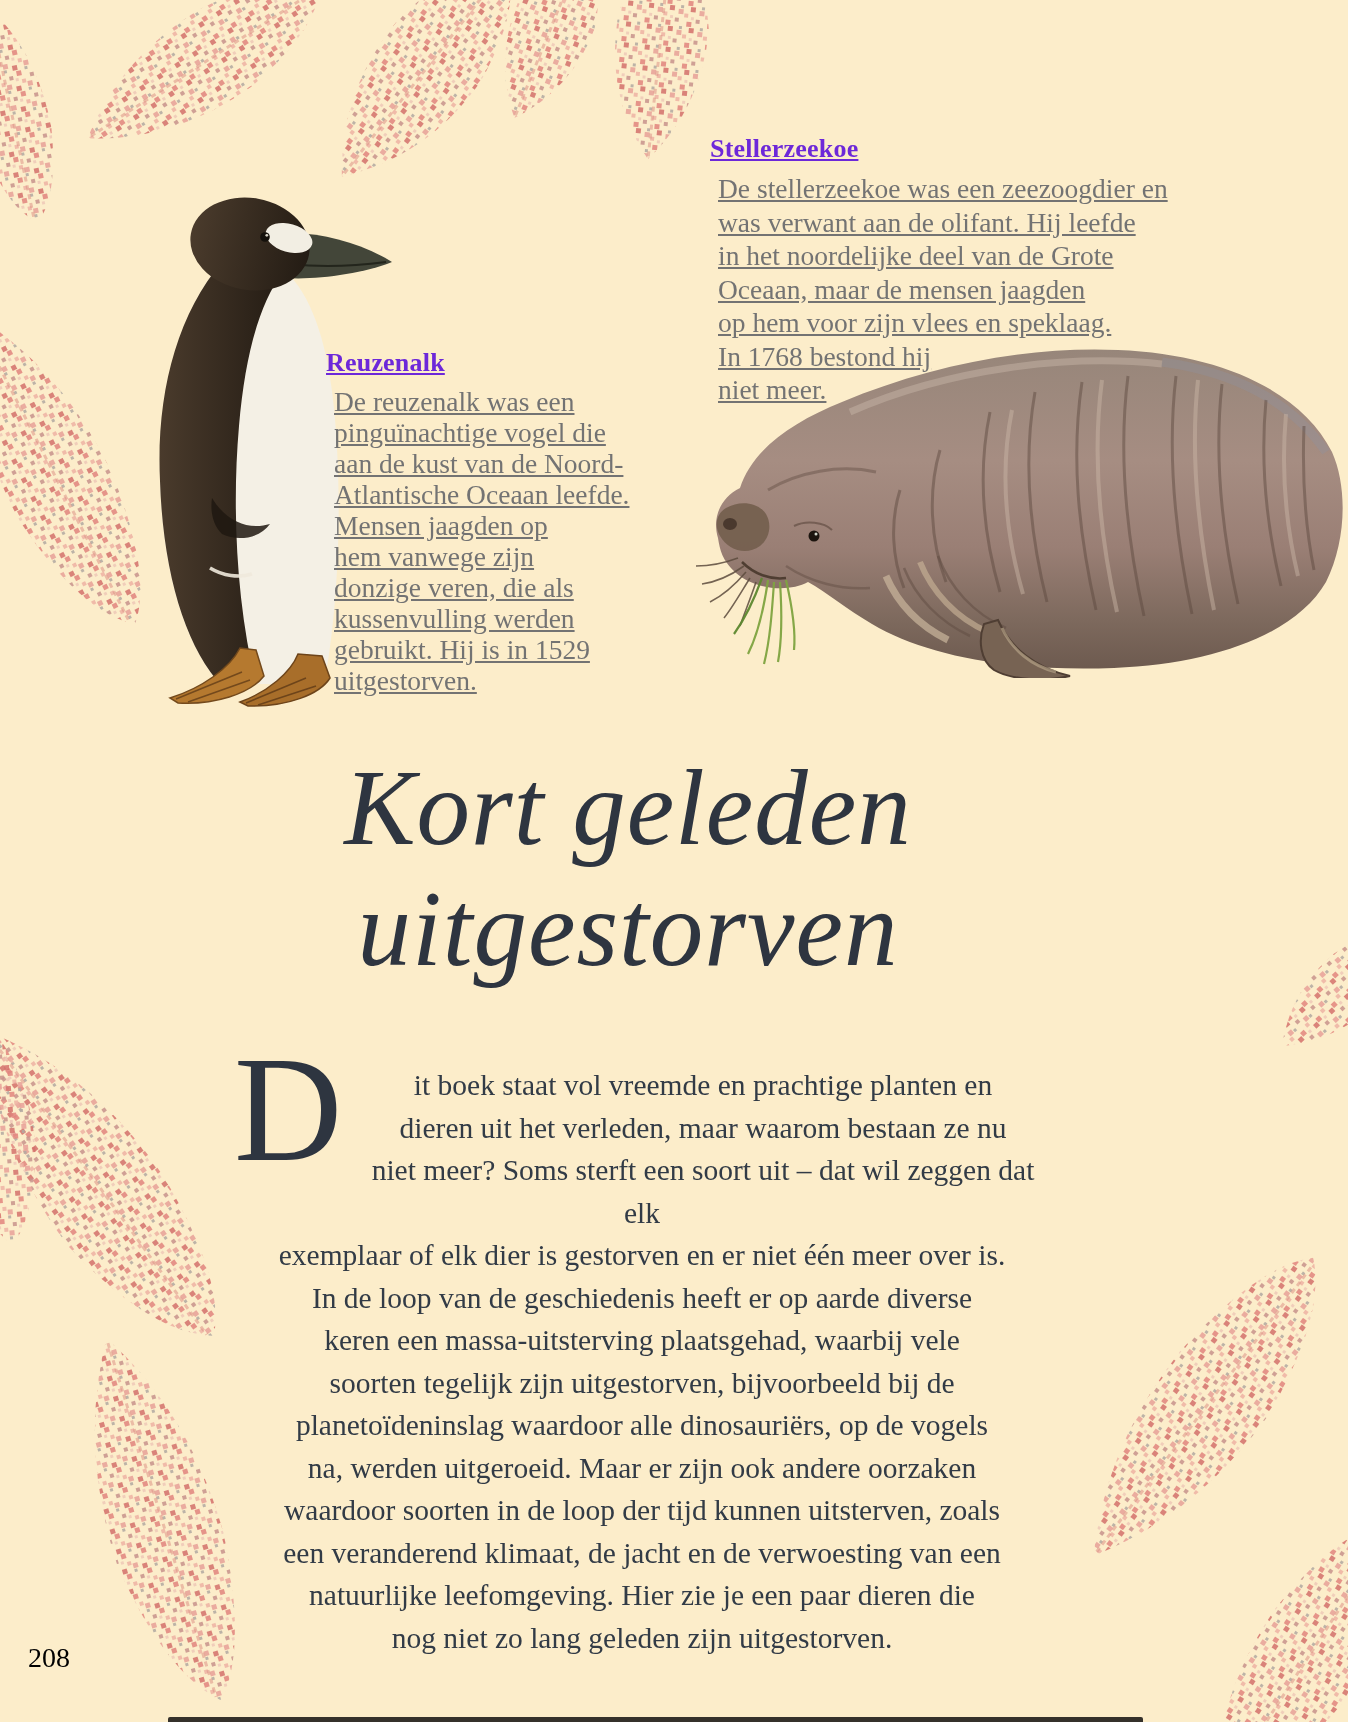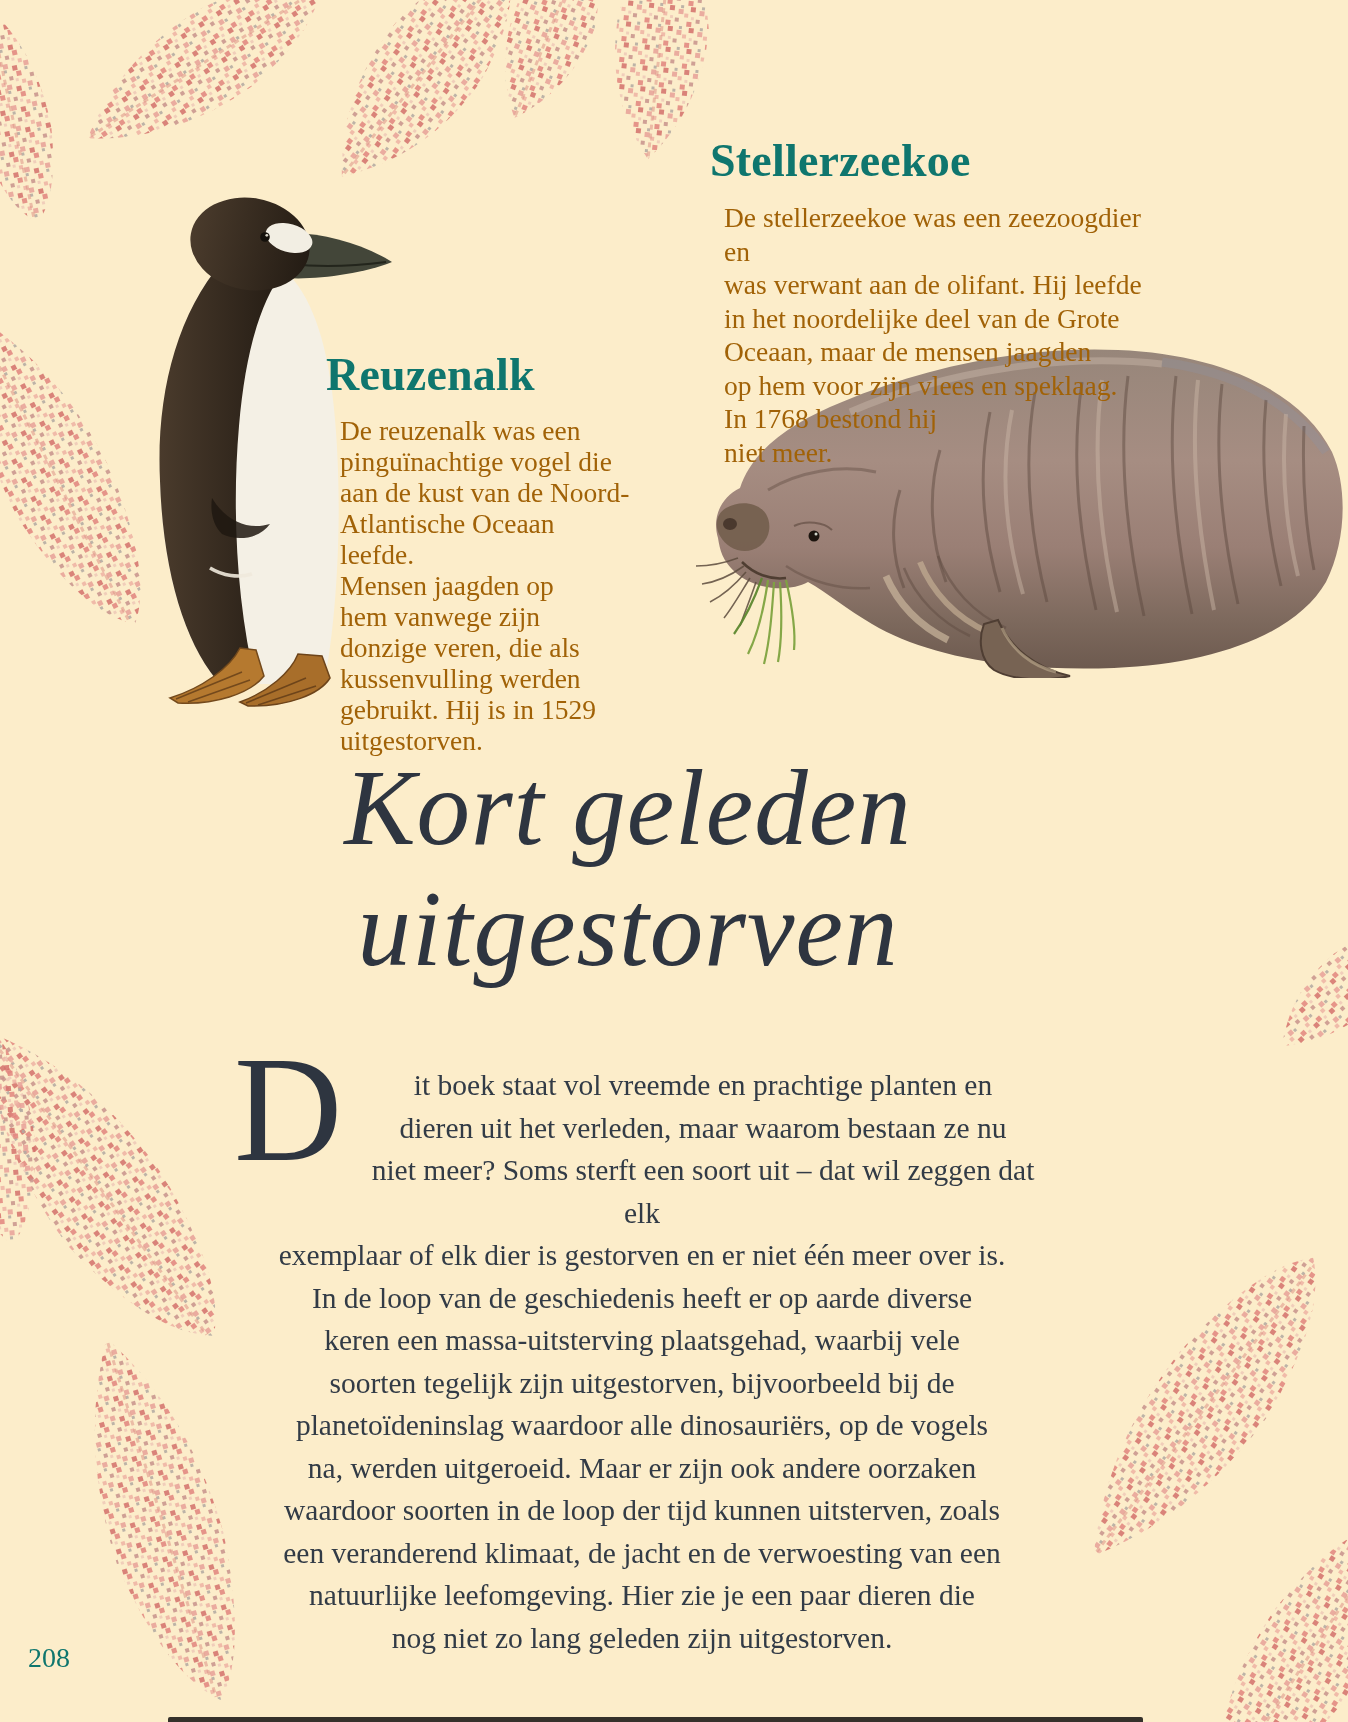--- a/index.html
+++ b/index.html
@@ -7,42 +7,42 @@
     position:relative;width:1348px;height:1722px;overflow:hidden;
     background:#fcedca;
     font-family:"Liberation Serif","DejaVu Serif",serif;
     color:#313a44;
   }
   .deco{position:absolute;left:0;top:0;z-index:0;}
   .illustration{position:absolute;z-index:1;}
   .auk{left:92px;top:176px;width:302px;height:548px;}
   .seacow{left:690px;top:330px;width:658px;height:348px;}
   .species{position:absolute;z-index:2;}
-  .species h2{margin:0 0 7px 0;font-size:46px;font-weight:700;color:#0f766e;letter-spacing:.2px;}
-  .species p{margin:14px;white-space:pre-line;font-size:27.5px;color:#a16207;}
+  .species h2{margin:0 0 7px 0;font-size:26px;font-weight:700;color:#6d28d9;letter-spacing:.2px;text-decoration:underline;}
+  .species p{margin:8px;white-space:pre-line;font-size:27.5px;color:#737373;text-decoration:underline;}
   .steller{left:710px;top:134px;width:470px;}
   .steller p{line-height:33.5px;}
   .reuzen{left:326px;top:348px;width:320px;}
   .reuzen p{line-height:31px;}
   .title{
     position:absolute;z-index:2;left:160px;top:740px;width:920px;margin:8px;
     font-size:107px;font-weight:400;font-style:italic;line-height:1.13;
     text-align:center;white-space:pre-line;color:#2e3540;letter-spacing:1px;
   }
   .intro{
     position:absolute;z-index:2;left:236px;top:1064px;width:812px;
     font-size:29.5px;line-height:42.5px;color:#323b46;text-align:center;
   }
   .intro .text{white-space:pre-line;}
   .cap-spacer{float:left;width:122px;height:86px;}
   .dropcap{
     position:absolute;z-index:3;left:234px;top:1034px;
     font-size:150px;line-height:1;font-weight:400;color:#2e3540;
   }
-  .pagenum{position:absolute;z-index:2;left:28px;top:1642px;font-size:28px;color:#0f766e;}
+  .pagenum{position:absolute;z-index:2;left:28px;top:1642px;font-size:28px;color:#000000;}
   .bottom-strip{position:absolute;z-index:4;left:168px;top:1717px;width:975px;height:5px;background:#35312b;border-radius:2px 2px 0 0;}
 </style>
 </head>
 <body>
 
 <div class="page">
 
   <svg class="deco" width="1348" height="1722" viewBox="0 0 1348 1722" aria-hidden="true">
     <defs>
       <pattern id="pxp" width="21" height="21" patternUnits="userSpaceOnUse">

